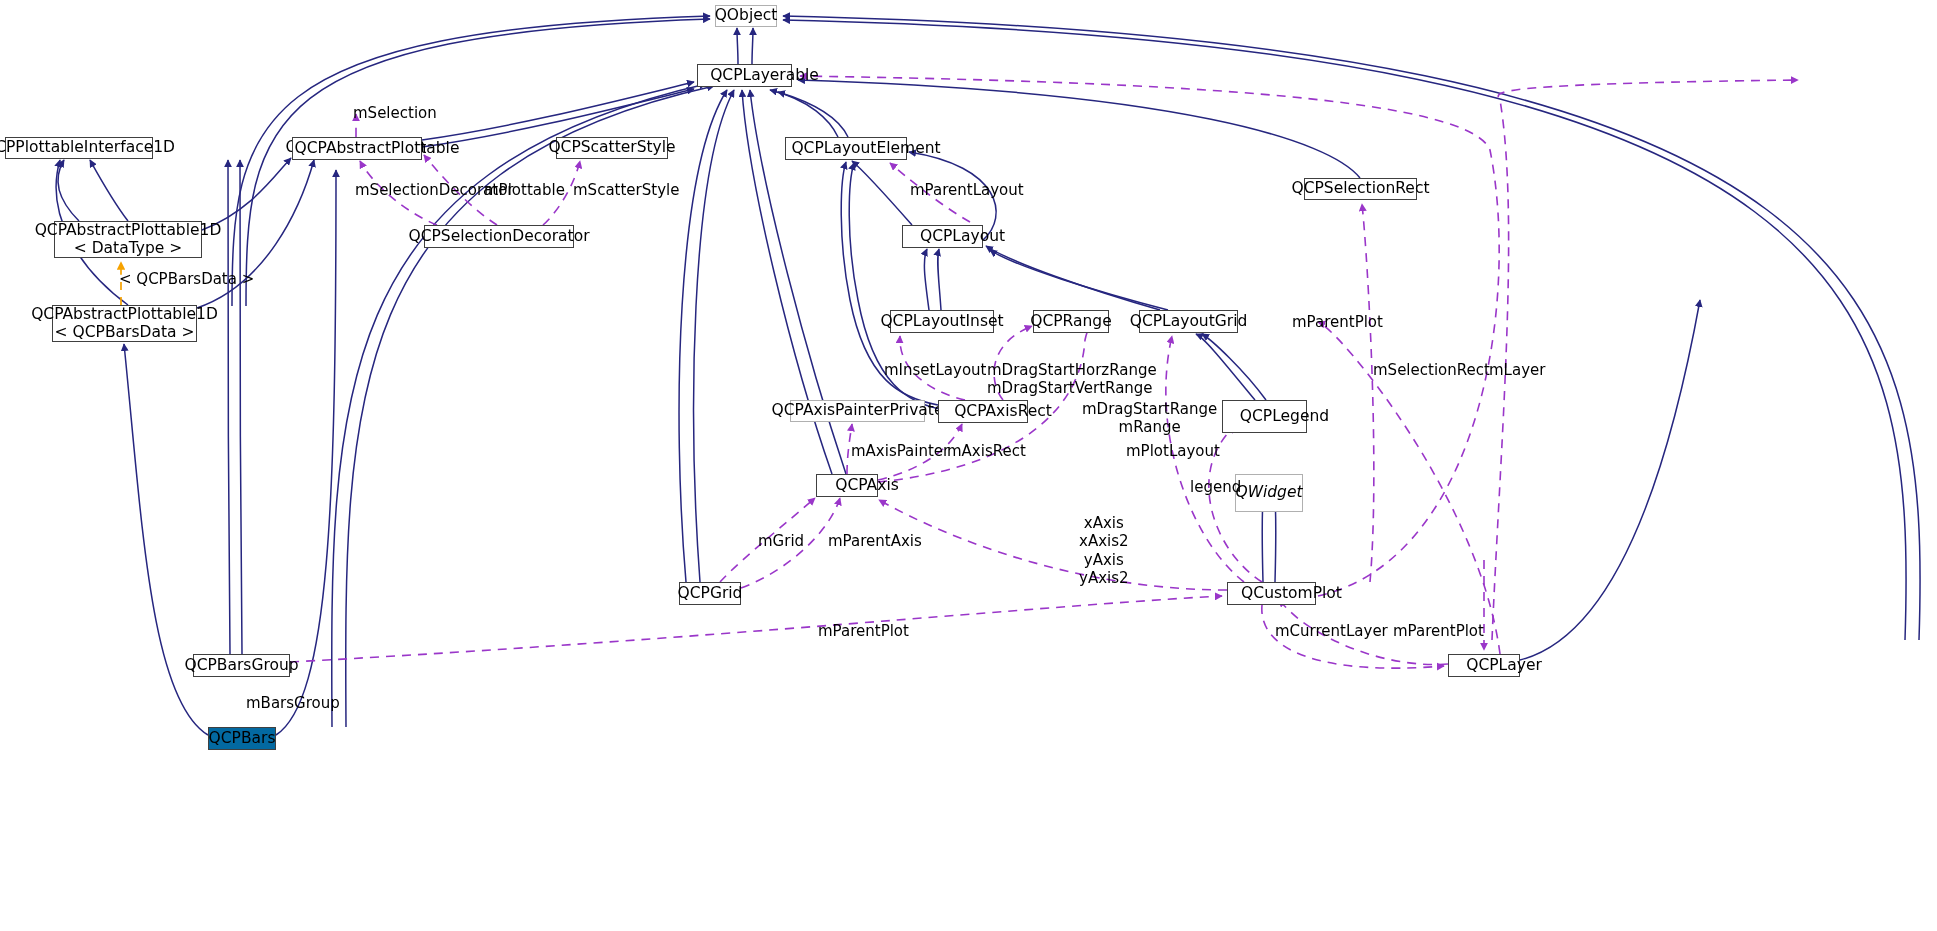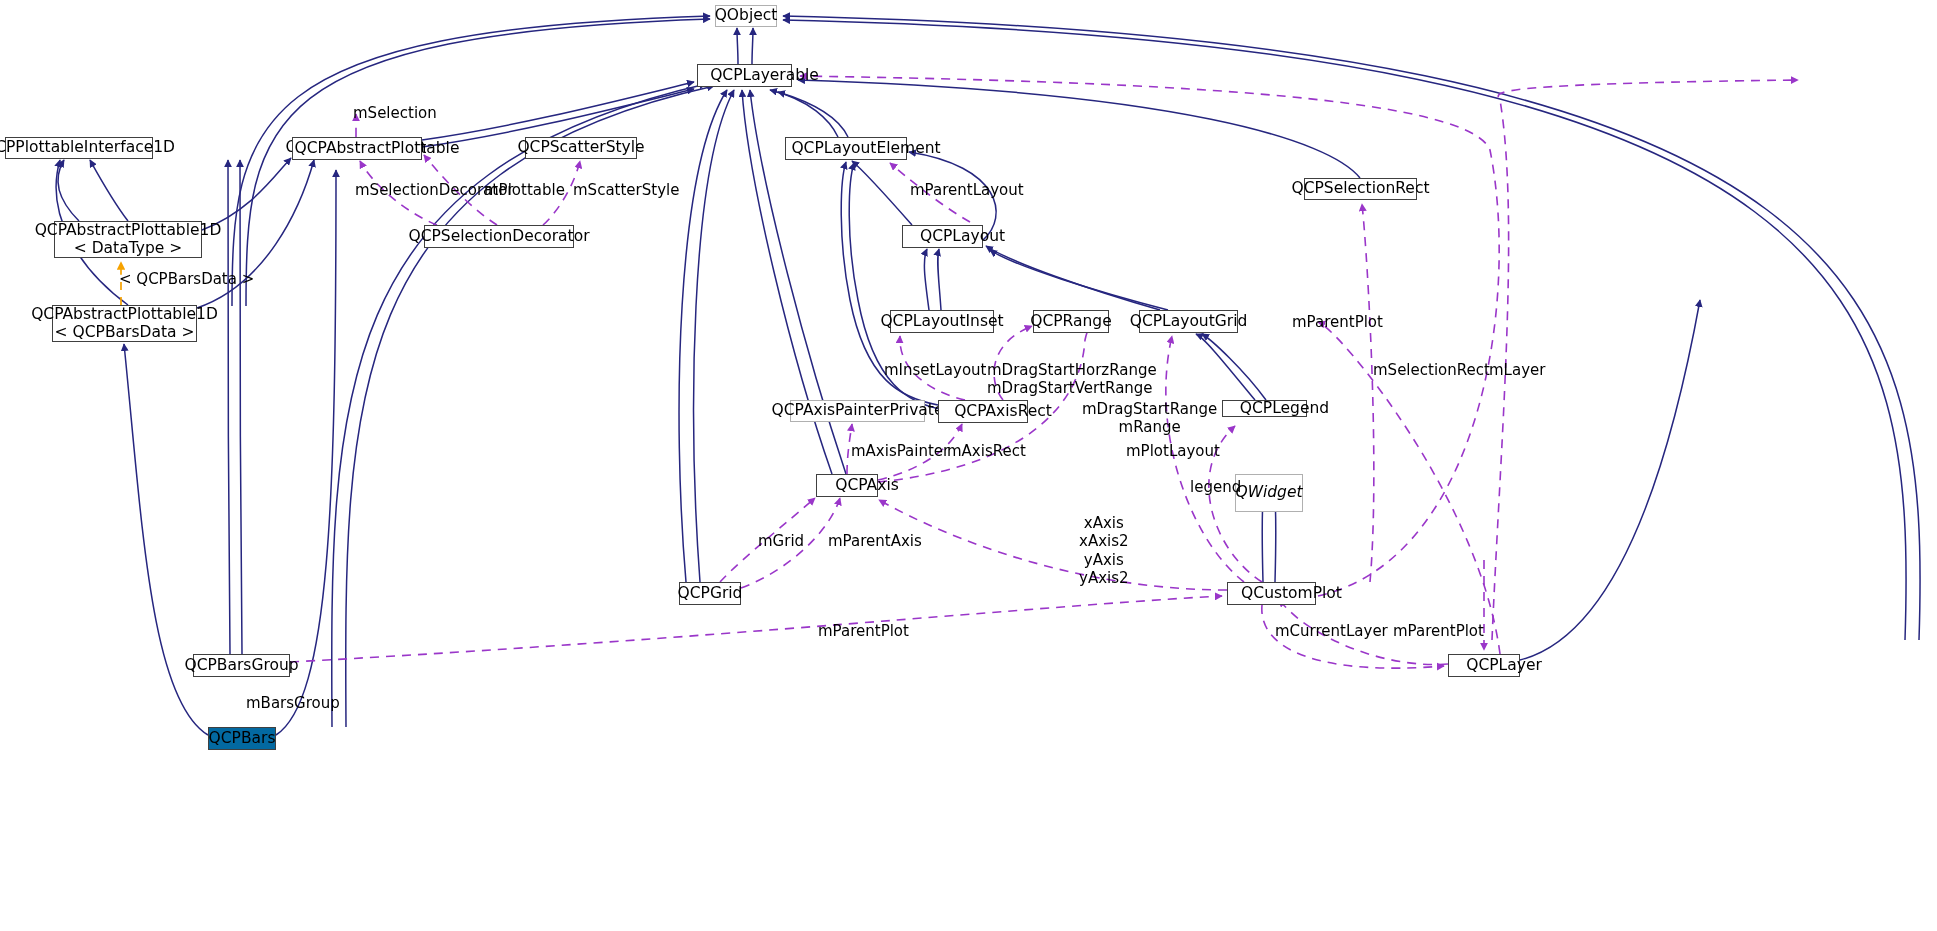--- a/index.html
+++ b/index.html
@@ -193,35 +193,35 @@
 
       <path d="M 121 305 C 121 290 121 275 121 262"></path>
     </g>
   </svg>
 
   <div class="node ext" style="left:715px; top:5px; width:62px; height:22px;">QObject</div>
   <div class="node" style="left:298px; top:137px; width:116px; height:22px;">QCPDataSelection</div>
   <div class="node thick" style="left:697px; top:64px; width:95px; height:23px;">QCPLayerable</div>
   <div class="node" style="left:5px; top:137px; width:148px; height:22px;">QCPPlottableInterface1D</div>
   <div class="node thick" style="left:292px; top:137px; width:130px; height:23px;">QCPAbstractPlottable</div>
-  <div class="node" style="left:525px; top:137px; width:112px; height:22px;">QCPScatterStyle</div>
+  <div class="node" style="left:556px; top:137px; width:112px; height:22px;">QCPScatterStyle</div>
   <div class="node thick" style="left:785px; top:137px; width:122px; height:23px;">QCPLayoutElement</div>
   <div class="node" style="left:1304px; top:178px; width:113px; height:22px;">QCPSelectionRect</div>
   <div class="node" style="left:54px; top:221px; width:148px; height:37px;">QCPAbstractPlottable1D
 &lt; DataType &gt;</div>
   <div class="node" style="left:424px; top:225px; width:150px; height:23px;">QCPSelectionDecorator</div>
   <div class="node thick" style="left:902px; top:225px; width:81px; height:23px;">QCPLayout</div>
   <div class="node" style="left:52px; top:305px; width:145px; height:37px;">QCPAbstractPlottable1D
 &lt; QCPBarsData &gt;</div>
   <div class="node" style="left:890px; top:310px; width:104px; height:23px;">QCPLayoutInset</div>
   <div class="node" style="left:1033px; top:310px; width:76px; height:23px;">QCPRange</div>
   <div class="node" style="left:1139px; top:310px; width:99px; height:23px;">QCPLayoutGrid</div>
   <div class="node ext" style="left:790px; top:400px; width:135px; height:22px;">QCPAxisPainterPrivate</div>
   <div class="node thick" style="left:938px; top:400px; width:90px; height:23px;">QCPAxisRect</div>
-  <div class="node thick" style="left:1222px; top:400px; width:85px; height:17px;">QCPLegend</div>
+  <div class="node thick" style="left:1222px; top:400px; width:85px; height:33px;">QCPLegend</div>
   <div class="node thick" style="left:816px; top:474px; width:62px; height:23px;">QCPAxis</div>
   <div class="node ext" style="left:1235px; top:474px; width:68px; height:38px;font-style:italic;">QWidget</div>
   <div class="node" style="left:679px; top:582px; width:62px; height:23px;">QCPGrid</div>
   <div class="node thick" style="left:1227px; top:582px; width:89px; height:23px;">QCustomPlot</div>
   <div class="node" style="left:193px; top:654px; width:97px; height:23px;">QCPBarsGroup</div>
   <div class="node thick" style="left:1448px; top:654px; width:72px; height:23px;">QCPLayer</div>
   <div class="node current" style="left:208px; top:727px; width:68px; height:23px;">QCPBars</div>
 
   <div class="edge-label" style="left:353px; top:104px;">mSelection</div>
   <div class="edge-label" style="left:355px; top:181px;">mSelectionDecorator</div>

